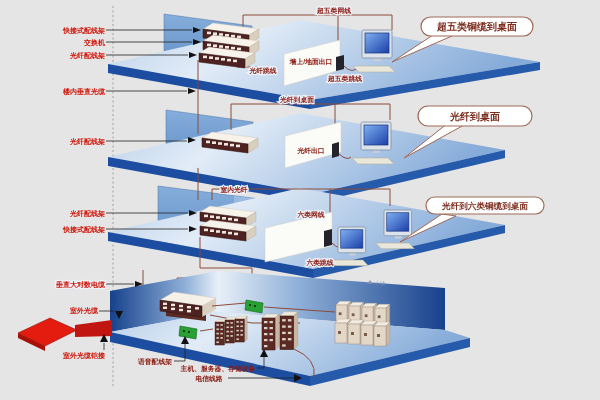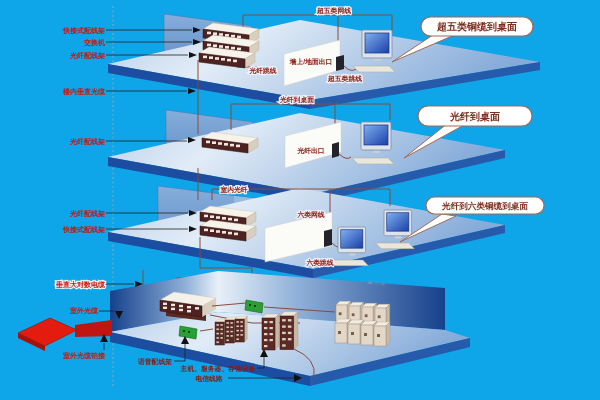--- a/index.html
+++ b/index.html
@@ -1,16 +1,16 @@
 <!DOCTYPE html>
 <html><head>
 <meta charset="utf-8">
 <style>
   html,body{margin:0;padding:0;background:#ffffff;}
-  #stage{position:relative;width:600px;height:400px;background:#0ea5e9;overflow:hidden;
+  #stage{position:relative;width:600px;height:400px;background:#e5e5e5;overflow:hidden;
          font-family:"Liberation Sans","DejaVu Sans",sans-serif;}
   svg{position:absolute;left:0;top:0;}
   text{font-family:"Liberation Sans","DejaVu Sans",sans-serif;}
   .red-label{font-size:7px;font-weight:bold;fill:#cf1508;}
   .dg-label{font-size:6.8px;font-weight:bold;fill:#8b1a10;}
   .halo{stroke:#eef3fa;stroke-width:2.4px;paint-order:stroke;}
   .callout-text{font-size:10px;font-weight:bold;fill:#7c2d1e;}
   .callout-text-sm{font-size:8.6px;font-weight:bold;fill:#7c2d1e;}
   .cable{stroke:#8c4a38;stroke-width:1;fill:none;}
   .leader{stroke:#222;stroke-width:0.8;fill:none;}

